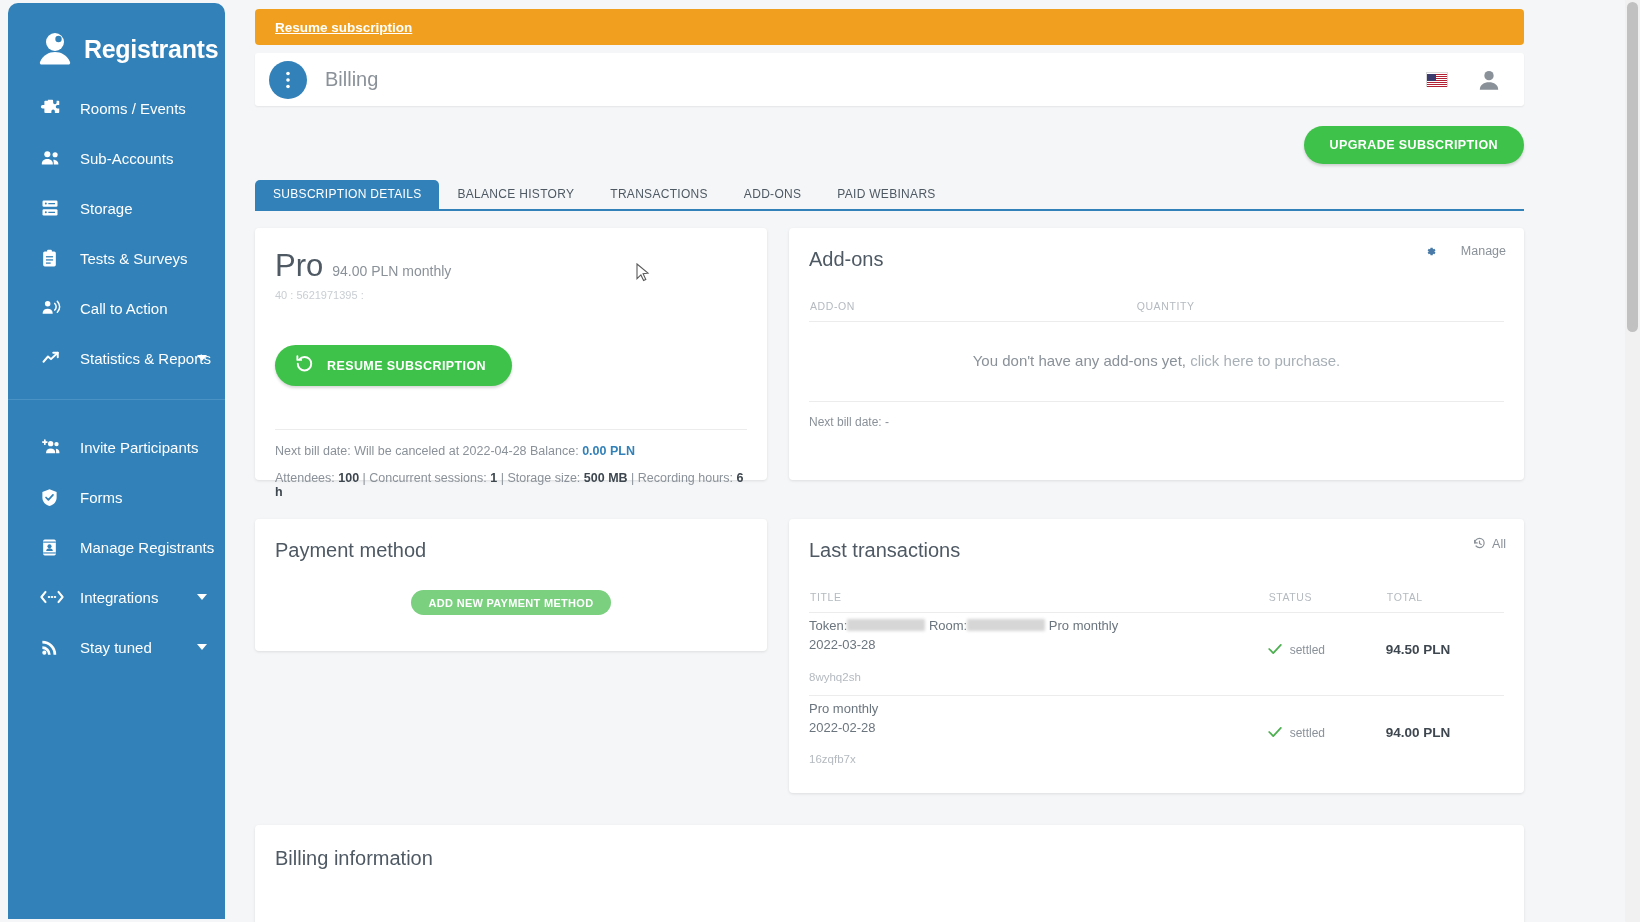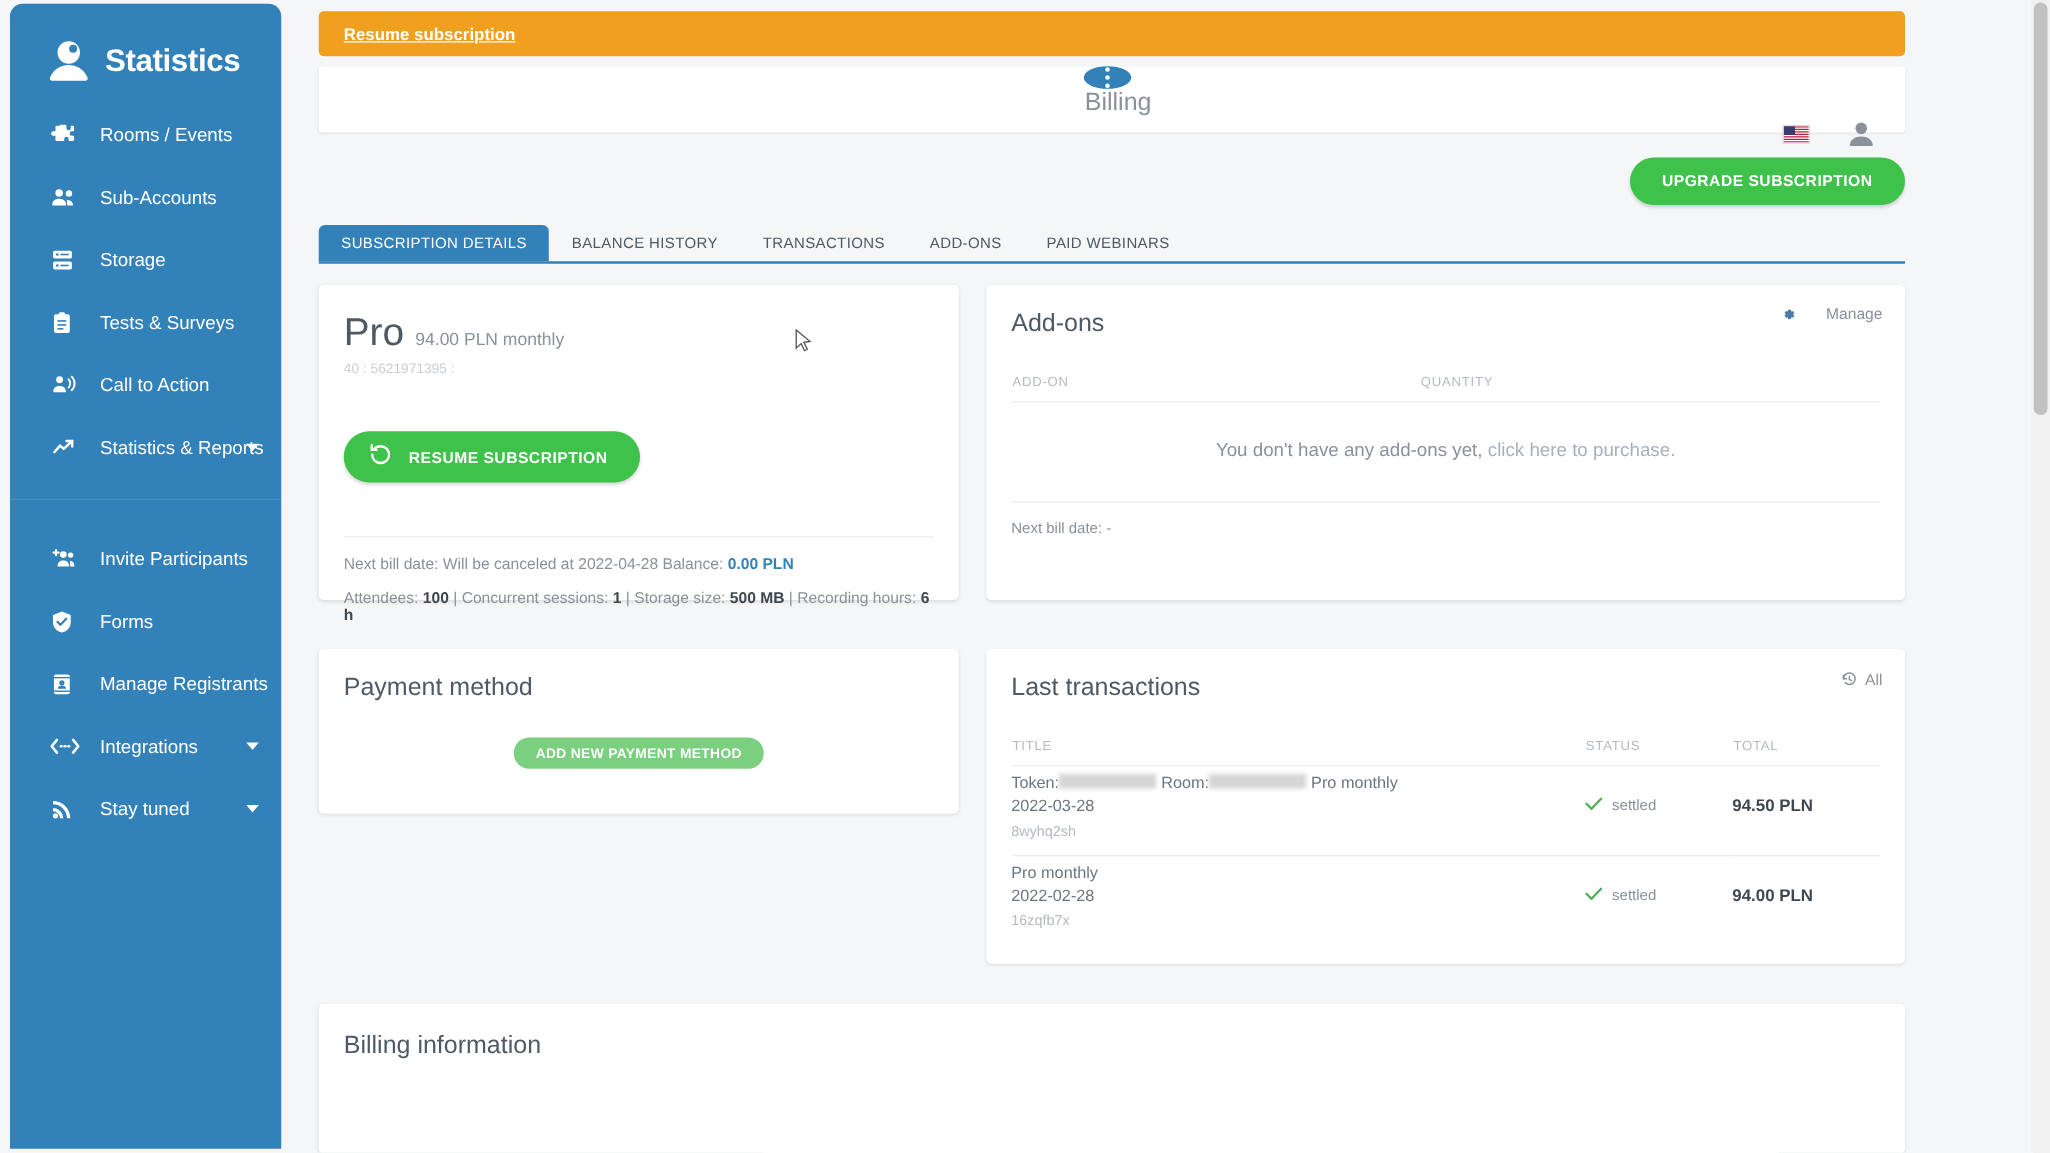--- a/index.html
+++ b/index.html
@@ -57,21 +57,20 @@
   .alert-banner a { color: #fff; text-decoration: underline; font-weight: bold; margin-left: 4px; }
 
   .topbar {
     margin: 8px 12px 0 21px;
     background: #ffffff;
     height: 53px;
     border-radius: 3px;
     display: flex; align-items: center;
     padding: 0 22px 0 14px;
     box-shadow: 0 1px 2px rgba(0,0,0,0.07);
-    flex-direction: column;
   }
   .kebab-btn {
     width: 38px; height: 38px; border-radius: 50%;
     background: #3281b8; color: #fff;
     display: flex; align-items: center; justify-content: center;
     font-size: 17px; letter-spacing: 0; cursor: pointer;
     line-height: 1;
   }
   .page-title { margin-left: 18px; font-size: 20px; color: #8a9199; font-weight: 400; }
   .topbar-right { margin-left: auto; display: flex; align-items: center; gap: 28px; }
@@ -179,21 +178,21 @@
   }
   .tx-tbl { width: 100%; border-collapse: collapse; margin-top: 28px; }
   .tx-tbl th {
     text-align: left; font-size: 10.5px; letter-spacing: 0.6px;
     color: #b4bac0; font-weight: normal; padding-bottom: 9px;
     border-bottom: 1px solid #ececec;
   }
   .tx-tbl td { border-bottom: 1px solid #ececec; padding: 4px 0 12px 0; vertical-align: middle; }
   .tx-tbl tr:last-child td { border-bottom: none; }
   .tx-title { font-size: 13px; color: #6b757e; line-height: 1.45; }
-  .tx-id { font-size: 11.5px; color: #b4bac0; margin-top: 5px; }
+  .tx-id { font-size: 11.5px; color: #b4bac0; margin-top: 16px; }
   .redact { display: inline-block; width: 78px; height: 12px; background: #d6d6d6; border-radius: 1px; vertical-align: -1px; filter: blur(1.6px); }
   .tx-status { font-size: 12px; color: #8a9199; display: flex; align-items: center; gap: 8px; }
   .check-icon { color: #4caf50; font-size: 14px; font-weight: bold; }
   .tx-total { font-size: 13.5px; color: #3e474f; font-weight: bold; text-align: left; }
 
   
   .billing-card { margin: 32px 12px 0 21px; padding: 22px 20px; height: 120px; }
 
   
   .cursor { position: absolute; left: 636px; top: 263px; width: 14px; height: 20px; z-index: 50; }
@@ -209,21 +208,21 @@
 
   <aside class="sidebar">
     <div class="brand">
       <span class="brand-logo">
         <svg viewBox="0 0 40 40" width="40" height="40" fill="#fff">
           <circle cx="20" cy="13" r="9"></circle>
           <circle cx="23.5" cy="10" r="3.2" fill="#3281b8"></circle>
           <path d="M5 33c3-7 9-10 15-10s12 3 15 10c.6 1.4-.3 2.6-1.8 2.6H6.8C5.3 35.6 4.4 34.4 5 33z"></path>
         </svg>
       </span>
-      <span class="brand-name">Statistics</span>
+      <span class="brand-name">Registrants</span>
     </div>
 
     <nav class="nav-group">
       <div class="nav-item">
         <span class="nav-icon">
           <svg width="21" height="21" viewBox="0 0 24 24" fill="#fff">
               <path d="M10 2h4a1 1 0 011 1v2a2 2 0 104 0V3h2a1 1 0 011 1v4h-2a2 2 0 100 4h2v4a1 1 0 01-1 1h-4v-2a2 2 0 10-4 0v2H6a1 1 0 01-1-1v-4H3a2 2 0 110-4h2V4a1 1 0 011-1h3V2z"></path>
             </svg>
         </span>
         <span>Rooms / Events</span>

